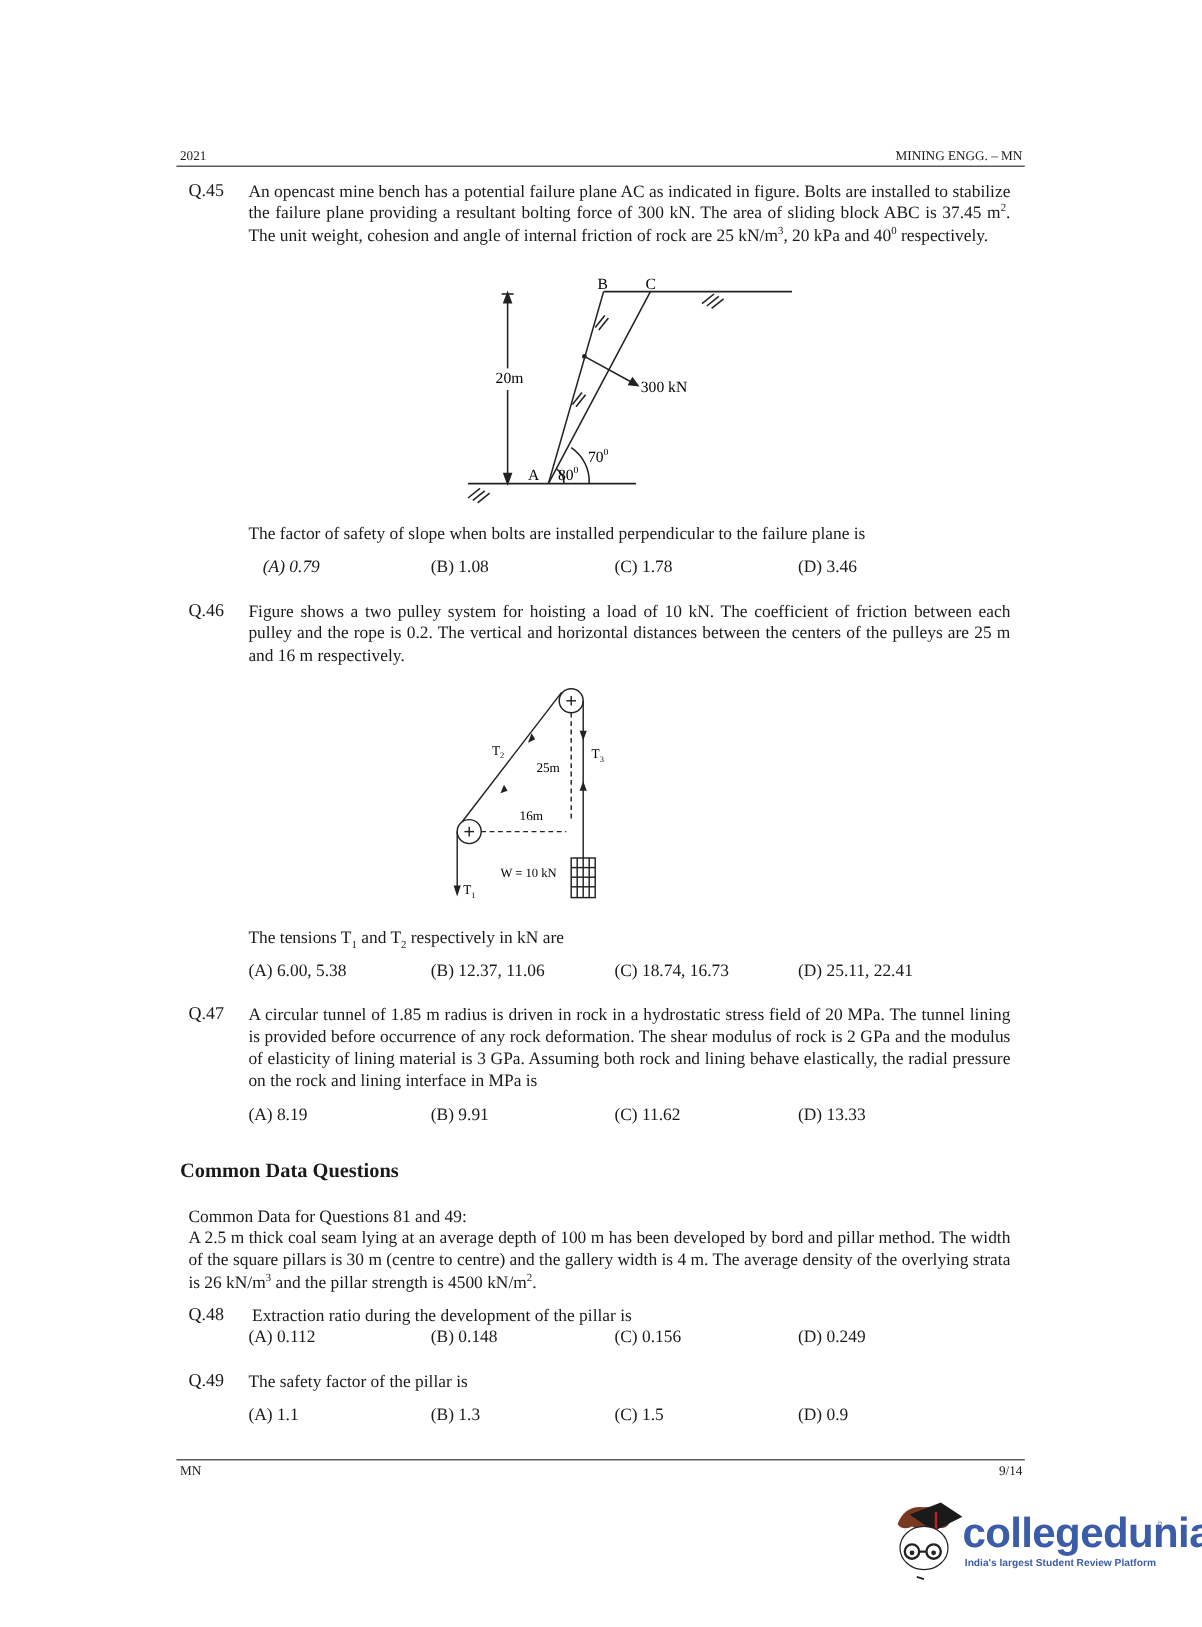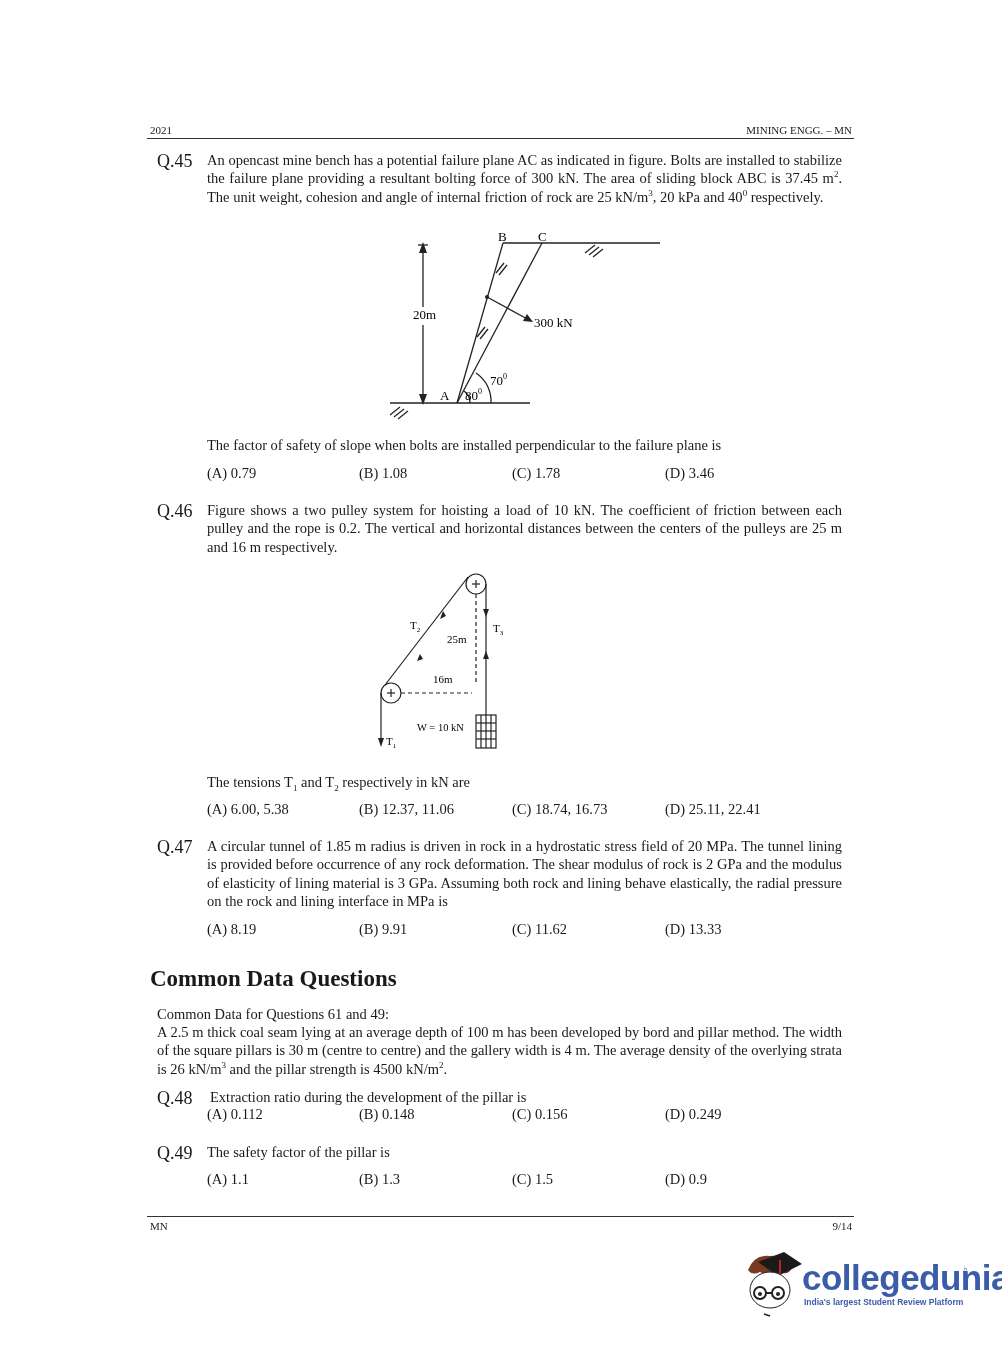--- a/index.html
+++ b/index.html
@@ -1,24 +1,24 @@
 <!DOCTYPE html>
 <html><head>
 <meta charset="utf-8">
 <style>
   html, body { margin: 0; padding: 0; background: #ffffff; }
   body { width: 1002px; height: 1356px; position: relative; overflow: hidden;
          font-family: "Liberation Serif", "DejaVu Serif", serif; color: #1a1a1a; }
   .abs { position: absolute; }
   .hdr { font-size: 11px; }
   .rule { position: absolute; left: 147px; width: 707px; height: 1px; background: #333; }
-  .qnum { position: absolute; left: 157px; font-size: 18px; }
+  .qnum { position: absolute; left: 157px; font-size: 15px; }
   .para { position: absolute; left: 207px; width: 635px; font-size: 14.5px; line-height: 18.3px; text-align: justify; }
   .opt { position: absolute; font-size: 14.5px; }
-  .bold-h { position: absolute; left: 150px; font-size: 23px; font-weight: bold; }
+  .bold-h { position: absolute; left: 150px; font-size: 17px; font-weight: bold; }
   sup, sub { font-size: 9px; line-height: 0; }
   svg text { font-family: "Liberation Serif", "DejaVu Serif", serif; }
   .logo-text { font-family: "Liberation Sans", "DejaVu Sans", sans-serif; }
 </style>
 </head>
 <body>
 
 <div class="abs hdr" style="left:150px;top:124px;">2021</div>
 <div class="abs hdr" style="right:150px;top:124px;">MINING ENGG. – MN</div>
 <div class="rule" style="top:138px;"></div>
@@ -66,21 +66,21 @@
   <text x="118" y="16" font-size="13">B</text>
   <text x="158" y="16" font-size="13">C</text>
   <text x="60" y="175" font-size="13">A</text>
   <text x="33" y="94" font-size="13">20m</text>
   <text x="154" y="102" font-size="13">300 kN</text>
   <text x="110" y="160" font-size="13"><tspan>70</tspan><tspan font-size="8" dy="-6">0</tspan></text>
   <text x="85" y="175" font-size="13"><tspan>80</tspan><tspan font-size="8" dy="-6">0</tspan></text>
 </svg>
 
 <div class="para" style="top:436px;">The factor of safety of slope when bolts are installed perpendicular to the failure plane is</div>
-<div class="opt" style="left:207px;top:465px;">(A) 0.79</div>
+<div class="opt" style="left:219px;top:465px;font-style:italic;">(A) 0.79</div>
 <div class="opt" style="left:359px;top:465px;">(B) 1.08</div>
 <div class="opt" style="left:512px;top:465px;">(C)  1.78</div>
 <div class="opt" style="left:665px;top:465px;">(D)  3.46</div>
 
 <div class="qnum" style="top:501px;">Q.46</div>
 <div class="para" style="top:501px;">Figure shows a two pulley system for hoisting a load of 10 kN. The coefficient of friction between each pulley and the rope is 0.2. The vertical and horizontal distances between the centers of the pulleys are 25 m and 16 m respectively.</div>
 
 <svg class="abs" style="left:360px;top:565px;" width="160" height="190">
   <g stroke="#222" stroke-width="1.2" fill="none">
     <circle cx="116" cy="19" r="10"></circle>
@@ -122,21 +122,21 @@
 <div class="opt" style="left:665px;top:801px;">(D)  25.11, 22.41</div>
 
 <div class="qnum" style="top:837px;">Q.47</div>
 <div class="para" style="top:837px;">A circular tunnel of 1.85 m radius is driven in rock in a hydrostatic stress field of 20 MPa. The tunnel lining is provided before occurrence of any rock deformation. The shear modulus of rock is 2 GPa and the modulus of elasticity of lining material is 3 GPa. Assuming both rock and lining behave elastically, the radial pressure on the rock and lining interface in MPa is</div>
 <div class="opt" style="left:207px;top:921px;">(A) 8.19</div>
 <div class="opt" style="left:359px;top:921px;">(B) 9.91</div>
 <div class="opt" style="left:512px;top:921px;">(C) 11.62</div>
 <div class="opt" style="left:665px;top:921px;">(D)  13.33</div>
 
 <div class="bold-h" style="top:966px;">Common Data Questions</div>
-<div class="para" style="left:157px;width:685px;top:1005px;">Common Data for Questions 61 and 49:</div>
+<div class="para" style="left:157px;width:685px;top:1005px;">Common Data for Questions 81 and 49:</div>
 <div class="para" style="left:157px;width:685px;top:1023px;"><span>A 2.5 m thick coal seam lying at an average depth of 100 m has been developed by bord and pillar method. The width of the square pillars is 30 m (centre to centre) and the gallery width is 4 m. The average density of the overlying strata is 26 kN/m</span><sup>3</sup><span> and the pillar strength is 4500 kN/m</span><sup>2</sup><span>.</span></div>
 
 <div class="qnum" style="top:1088px;">Q.48</div>
 <div class="para" style="left:210px;top:1088px;">Extraction ratio during the development of the pillar is</div>
 <div class="opt" style="left:207px;top:1106px;">(A) 0.112</div>
 <div class="opt" style="left:359px;top:1106px;">(B) 0.148</div>
 <div class="opt" style="left:512px;top:1106px;">(C) 0.156</div>
 <div class="opt" style="left:665px;top:1106px;">(D) 0.249</div>
 
 <div class="qnum" style="top:1143px;">Q.49</div>

